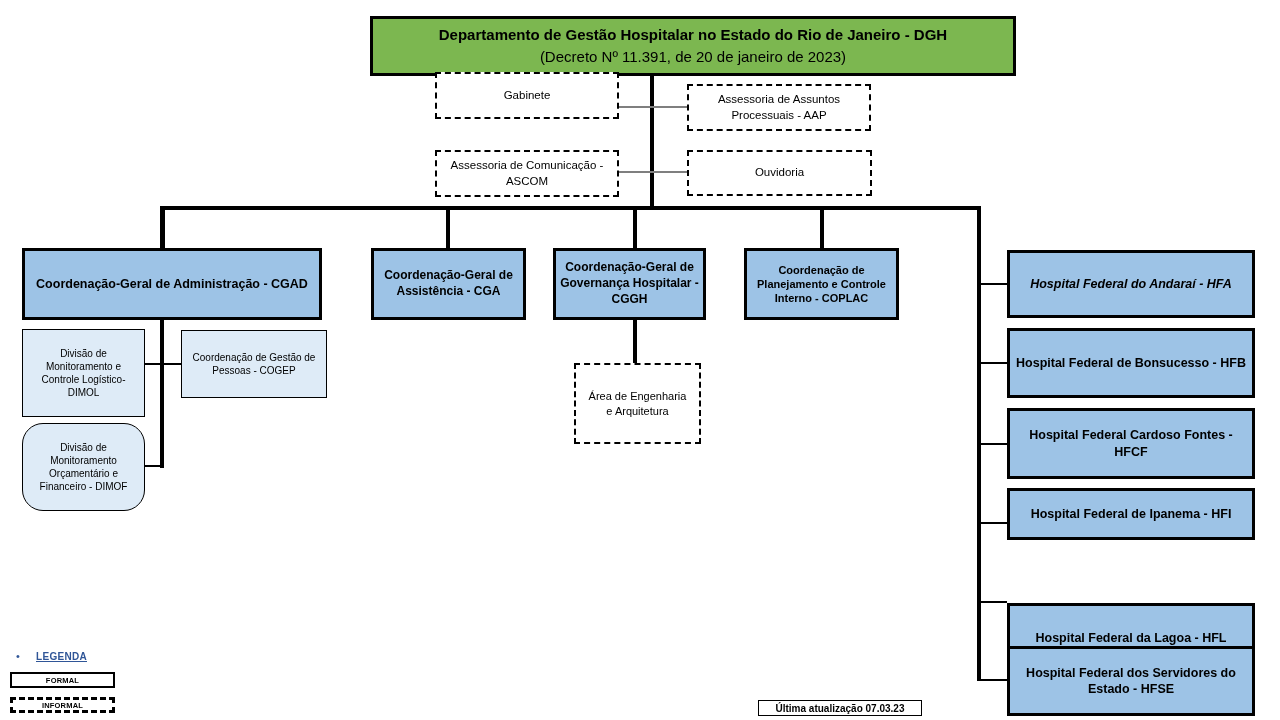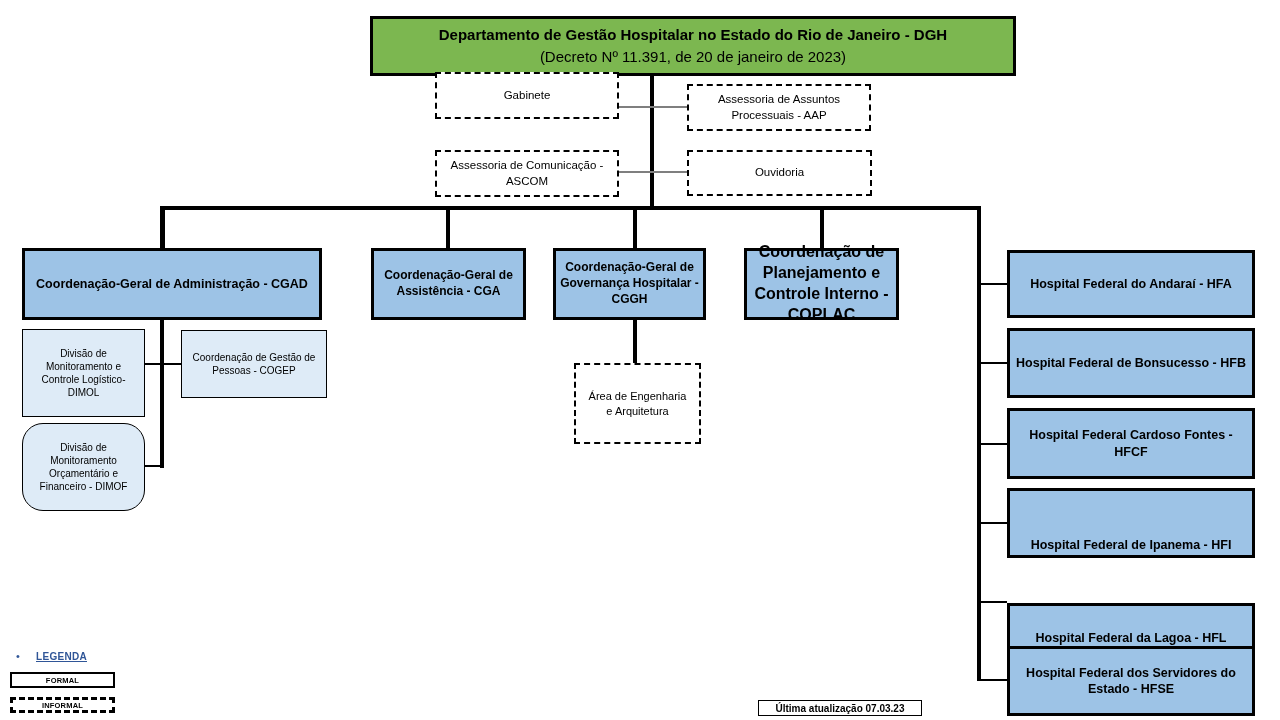--- a/index.html
+++ b/index.html
@@ -14,21 +14,21 @@
   #canvas{position:relative;width:1280px;height:720px;background:#fff;}
 
   .box{position:absolute;display:flex;flex-direction:column;align-items:center;
     justify-content:center;text-align:center;line-height:1.32;}
   .root-box{background:var(--root-green);border:3px solid #000;font-size:15px;line-height:1.45;}
   .root-box .t{font-weight:700;}
   .dashed-box{background:#fff;border:2px dashed #000;font-size:11.5px;padding:2px 8px;}
   .unit-box{background:var(--unit-blue);border:3px solid #000;font-weight:700;
     font-size:12.5px;padding:2px 4px;}
   .unit-box.mid{font-size:12px;}
-  .unit-box.small{font-size:16px;line-height:1.3;text-align:center;}
+  .unit-box.small{font-size:11px;line-height:1.3;text-align:center;}
   .sub-box{background:var(--sub-blue);border:1.5px solid #000;font-size:10px;padding:2px 3px;}
   .line{position:absolute;background:#000;}
   .line.gray{background:#7f7f7f;}
 
   .legend-title{position:absolute;font-size:10px;font-weight:700;color:var(--legend-blue);
     text-decoration:underline;letter-spacing:.3px;cursor:pointer;}
   .legend-bullet{position:absolute;font-size:11px;color:var(--legend-blue);}
   .legend-box{position:absolute;display:flex;align-items:center;justify-content:center;
     font-size:7.5px;font-weight:700;background:#fff;letter-spacing:.2px;}
   .legend-box.formal{border:2.5px solid #000;}
@@ -100,30 +100,30 @@
     <div>Área de Engenharia e Arquitetura</div>
   </div>
 
   <div class="line" style="left:980px;top:283px;width:27px;height:2px;"></div>
   <div class="line" style="left:980px;top:362px;width:27px;height:2px;"></div>
   <div class="line" style="left:980px;top:443px;width:27px;height:2px;"></div>
   <div class="line" style="left:980px;top:522px;width:27px;height:2px;"></div>
   <div class="line" style="left:980px;top:601px;width:27px;height:2px;"></div>
   <div class="line" style="left:980px;top:679px;width:27px;height:2px;"></div>
 
-  <div class="box unit-box" style="left:1007px;top:250px;width:248px;height:68px;">
+  <div class="box unit-box" style="left:1007px;top:250px;width:248px;height:68px;font-style:italic;">
     <div>Hospital Federal do Andaraí - HFA</div>
   </div>
   <div class="box unit-box" style="left:1007px;top:408px;width:248px;height:71px;">
     <div>Hospital Federal Cardoso Fontes - HFCF</div>
   </div>
   <div class="box unit-box" style="left:1007px;top:328px;width:248px;height:70px;">
     <div>Hospital Federal de Bonsucesso - HFB</div>
   </div>
-  <div class="box unit-box" style="left:1007px;top:488px;width:248px;height:70px;justify-content:flex-end;">
+  <div class="box unit-box" style="left:1007px;top:488px;width:248px;height:52px;">
     <div>Hospital Federal de Ipanema - HFI</div>
   </div>
   <div class="box unit-box" style="left:1007px;top:567px;width:248px;height:70px;margin-top:36px;">
     <div>Hospital Federal da Lagoa - HFL</div>
   </div>
   <div class="box unit-box" style="left:1007px;top:646px;width:248px;height:70px;">
     <div>Hospital Federal dos Servidores do Estado - HFSE</div>
   </div>
 
   <span class="legend-bullet" style="left:16px;top:650px;">•</span>

